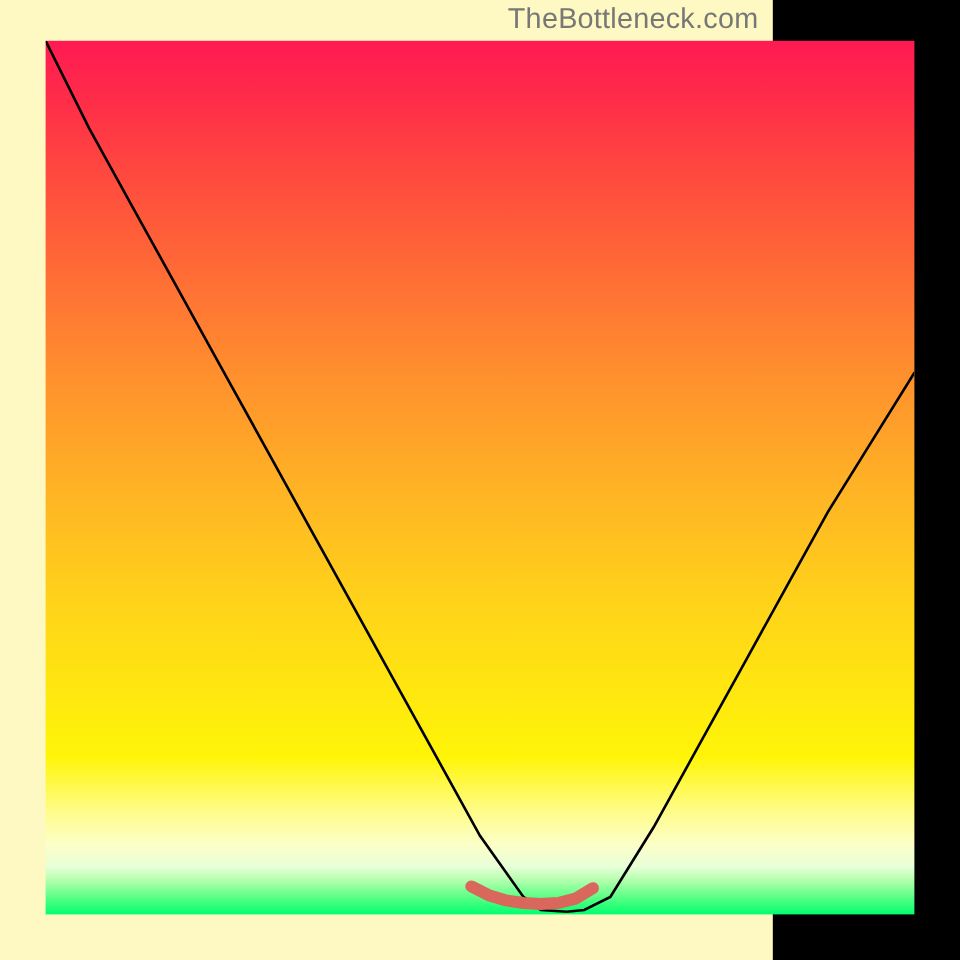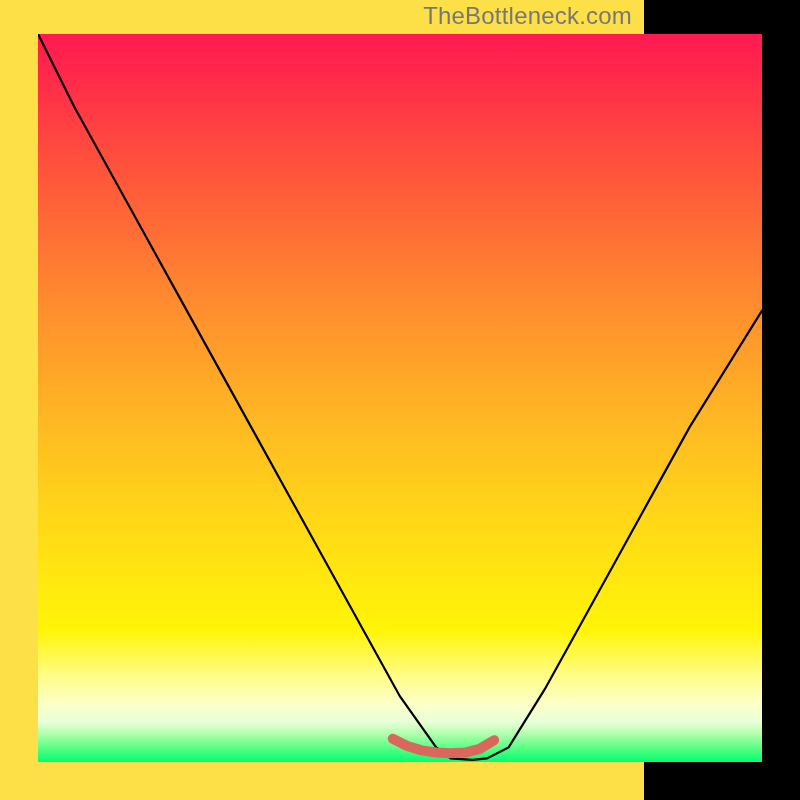--- a/index.html
+++ b/index.html
@@ -8,21 +8,21 @@
     width: 800px;
     height: 800px;
     background: #000;
     overflow: hidden;
     font-family: Arial, Helvetica, sans-serif;
   }
   .frame {
     position: relative;
     width: 644px;
     height: 800px;
-    background: #fde047;
+    background: #fef9c3;
   }
   .watermark {
     position: absolute;
     top: 0;
     right: 12px;
     color: #777;
     font-size: 24px;
     font-weight: 400;
     line-height: 32px;
     letter-spacing: 0.2px;

